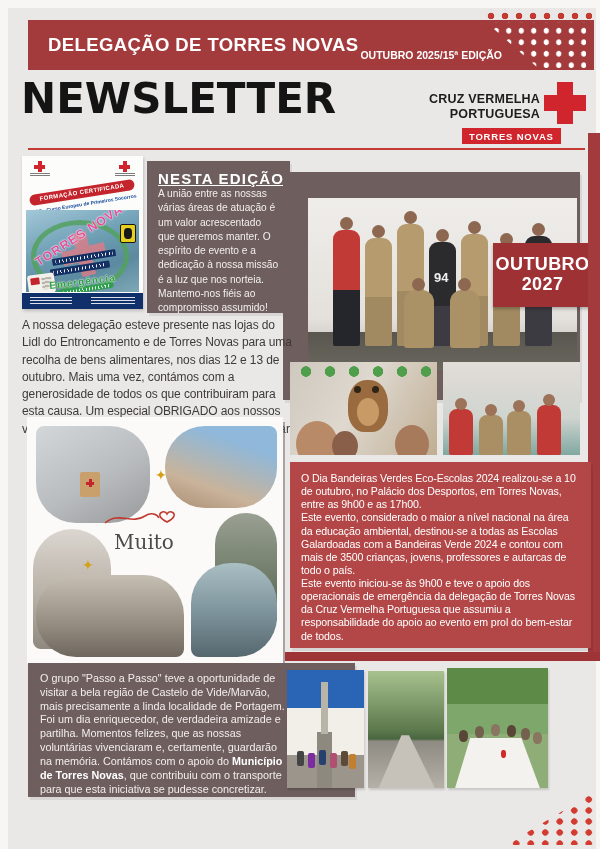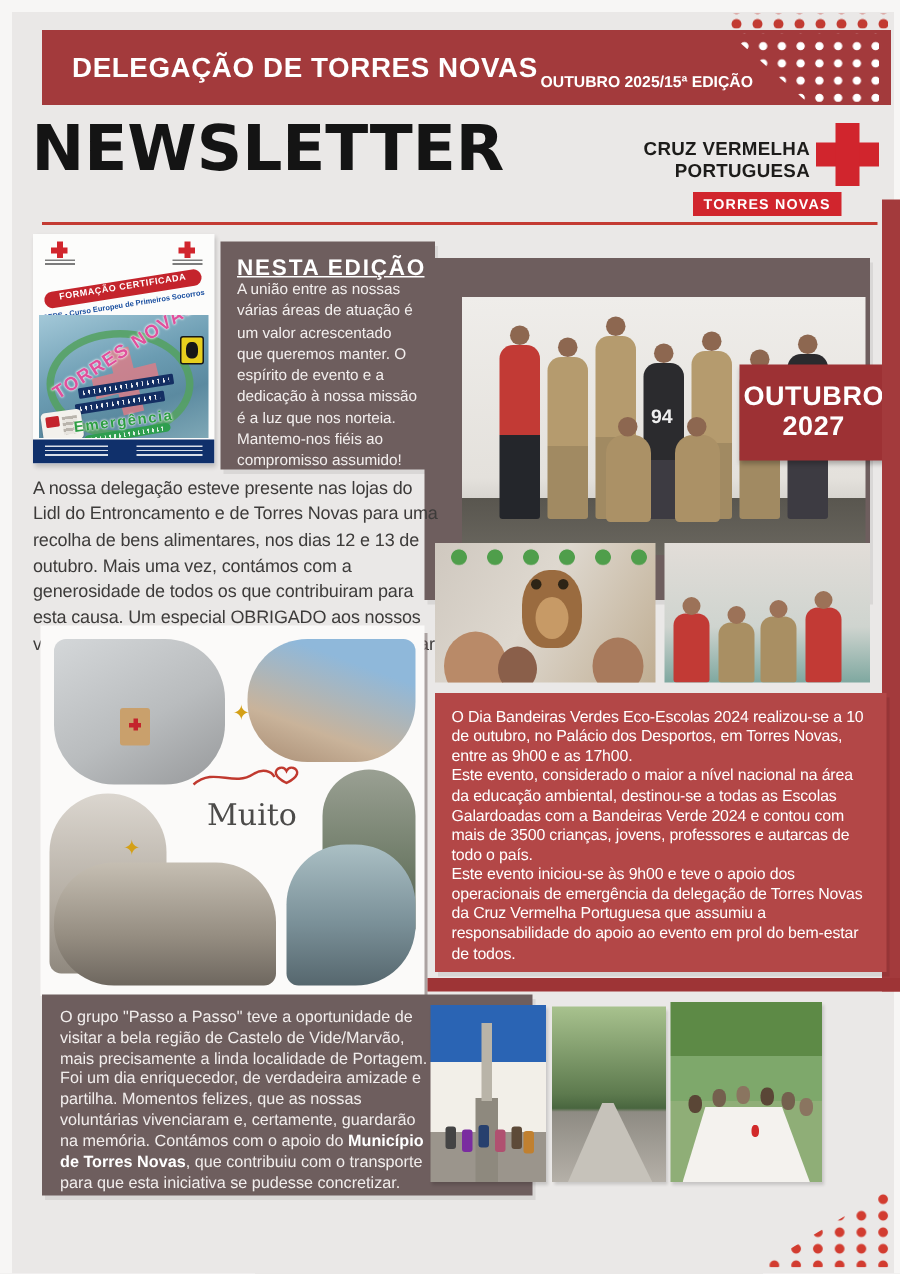--- a/index.html
+++ b/index.html
@@ -124,21 +124,21 @@
   .blob.mr { left:188px; top:96px; width:62px; height:112px; border-radius:40px 40px 8px 40px;
     background:linear-gradient(#9aa093 0%,#6d7a66 60%,#4e5a4c 100%); }
   .blob.bl { left:9px; top:158px; width:148px; height:82px; border-radius:40px 40px 8px 40px;
     background:linear-gradient(#c5beb2 0%,#958d81 60%,#6e675f 100%); }
   .blob.br { left:164px; top:146px; width:86px; height:94px; border-radius:40px 40px 40px 8px;
     background:linear-gradient(#aabfc4 0%,#7b9199 55%,#56676e 100%); }
   .bag { position:absolute; width:20px; height:25px; background:#c9a06c; border-radius:2px; }
   .bag::before { content:""; position:absolute; left:6px; top:7px; width:8px; height:8px;
     background:linear-gradient(#c4242c 0 0) center/8px 3px no-repeat, linear-gradient(#c4242c 0 0) center/3px 8px no-repeat; }
   .star { position:absolute; color:#d4a017; font-size:14px; }
-  .thanks { position:absolute; left:86px; top:92px; width:110px; text-align:center; }
+  .thanks { position:absolute; left:62px; top:92px; width:110px; text-align:center; }
   .thanks-line { font-family:"DejaVu Serif", serif; font-size:20px; color:#4c4b4a; line-height:1.15; }
 
   
   .photo-mascot { position:absolute; left:290px; top:362px; width:147px; height:93px; overflow:hidden;
     background:linear-gradient(120deg,#cfc8bf 0%,#ded8cf 45%,#c0ae93 100%); }
   .photo-mascot::before { content:""; position:absolute; left:0; top:0; width:100%; height:15px;
     background-image:radial-gradient(circle,#4f9e4b 5px,rgba(0,0,0,0) 5.5px); background-size:24px 15px; background-position:4px 2px; }
   .mascot { position:absolute; left:58px; top:18px; width:40px; height:52px; background:#9a6b3f; border-radius:45% 45% 40% 40%; }
   .mascot::before { content:""; position:absolute; left:9px; top:18px; width:22px; height:28px; background:#c79a66; border-radius:50%; }
   .mascot::after { content:""; position:absolute; left:6px; top:6px; width:7px; height:7px; background:#2d2416; border-radius:50%; box-shadow:18px 0 #2d2416; }

